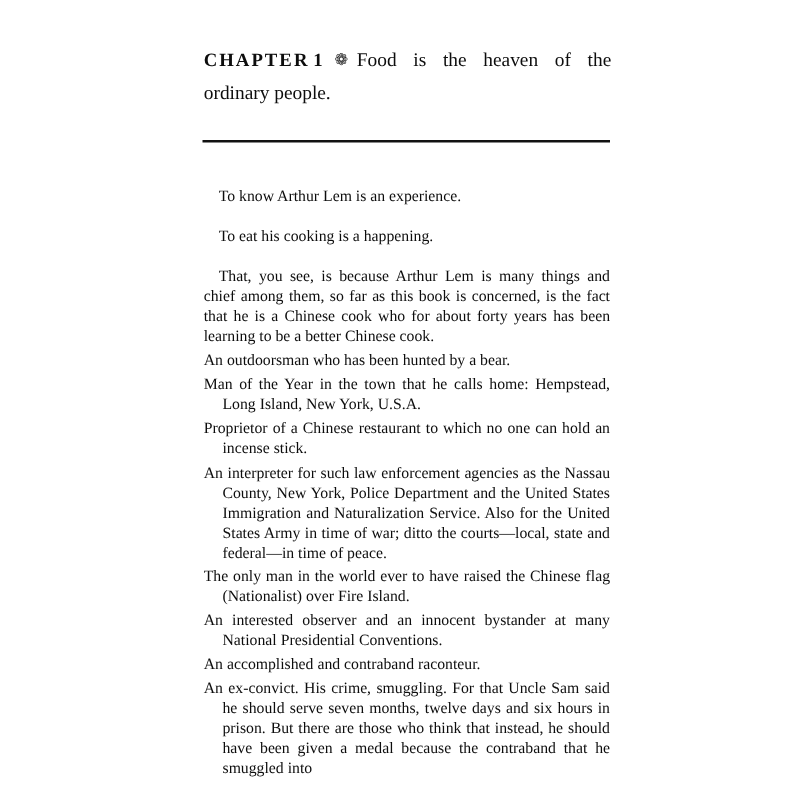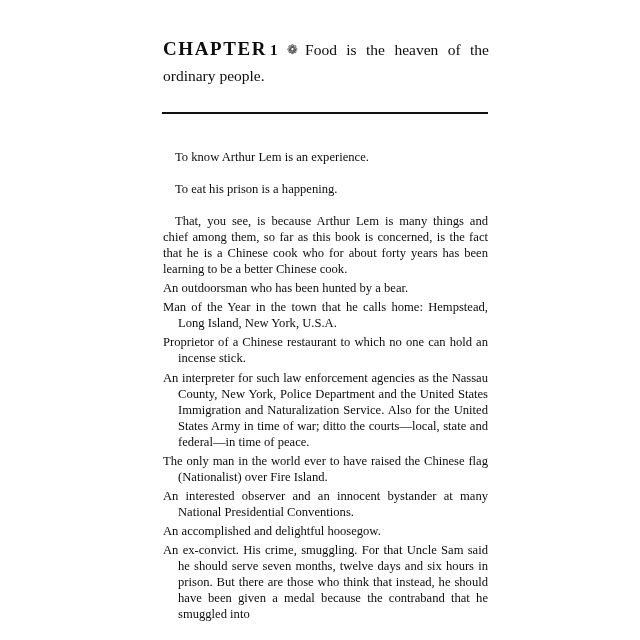--- a/index.html
+++ b/index.html
@@ -30,21 +30,21 @@
     top: 36px;
     width: 326px;
     font-size: 15.5px;
     line-height: 25px;
     text-align: justify;
     text-align-last: left;
   }
   .chapter-label {
     font-weight: bold;
     letter-spacing: 1.6px;
-    font-size: 19px;
+    font-size: 15px;
   }
   .chapter-num {
     font-weight: bold;
     letter-spacing: 0.5px;
     font-size: 15px;
     margin-left: 3px;
   }
   .ornament {
     display: inline-block;
     margin: 0 7px 0 9px;
@@ -104,25 +104,25 @@
 <div class="page">
 
   <div class="chapter-head">
     <span class="chapter-label">CHAPTER</span><span class="chapter-num">1</span><span class="ornament">❁</span><span class="chapter-title">Food is the heaven of the ordinary people.</span>
   </div>
 
   <div class="rule"></div>
 
   <div class="body-block">
     <p class="narr">To know Arthur Lem is an experience.</p>
-    <p class="narr">To eat his prison is a happening.</p>
+    <p class="narr">To eat his cooking is a happening.</p>
     <p class="narr">That, you see, is because Arthur Lem is many things and chief among them, so far as this book is concerned, is the fact that he is a Chinese cook who for about forty years has been learning to be a better Chinese cook.</p>
     <p class="entry">An outdoorsman who has been hunted by a bear.</p>
     <p class="entry">Man of the Year in the town that he calls home: Hempstead, Long Island, New York, U.S.A.</p>
     <p class="entry">Proprietor of a Chinese restaurant to which no one can hold an incense stick.</p>
     <p class="entry">An interpreter for such law enforcement agencies as the Nassau County, New York, Police Department and the United States Immigration and Naturalization Service. Also for the United States Army in time of war; ditto the courts—local, state and federal—in time of peace.</p>
     <p class="entry">The only man in the world ever to have raised the Chinese flag (Nationalist) over Fire Island.</p>
     <p class="entry">An interested observer and an innocent bystander at many National Presidential Conventions.</p>
-    <p class="entry">An accomplished and delightful hoosegow.</p>
+    <p class="entry">An accomplished and contraband raconteur.</p>
     <p class="entry">An ex-convict. His crime, smuggling. For that Uncle Sam said he should serve seven months, twelve days and six hours in prison. But there are those who think that instead, he should have been given a medal because the contraband that he smuggled into</p>
   </div>
 
 </div>
 
 </body></html>

